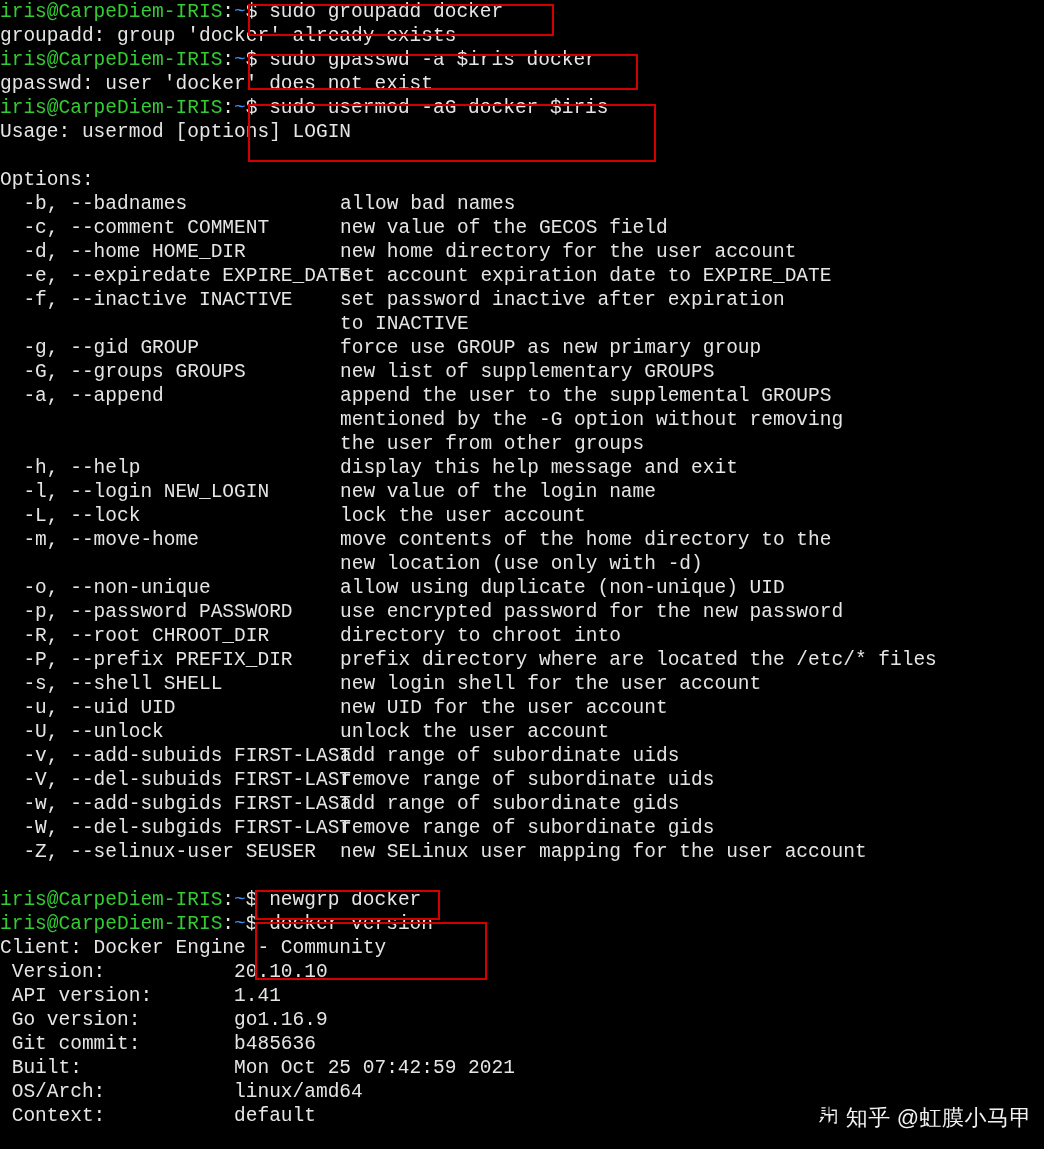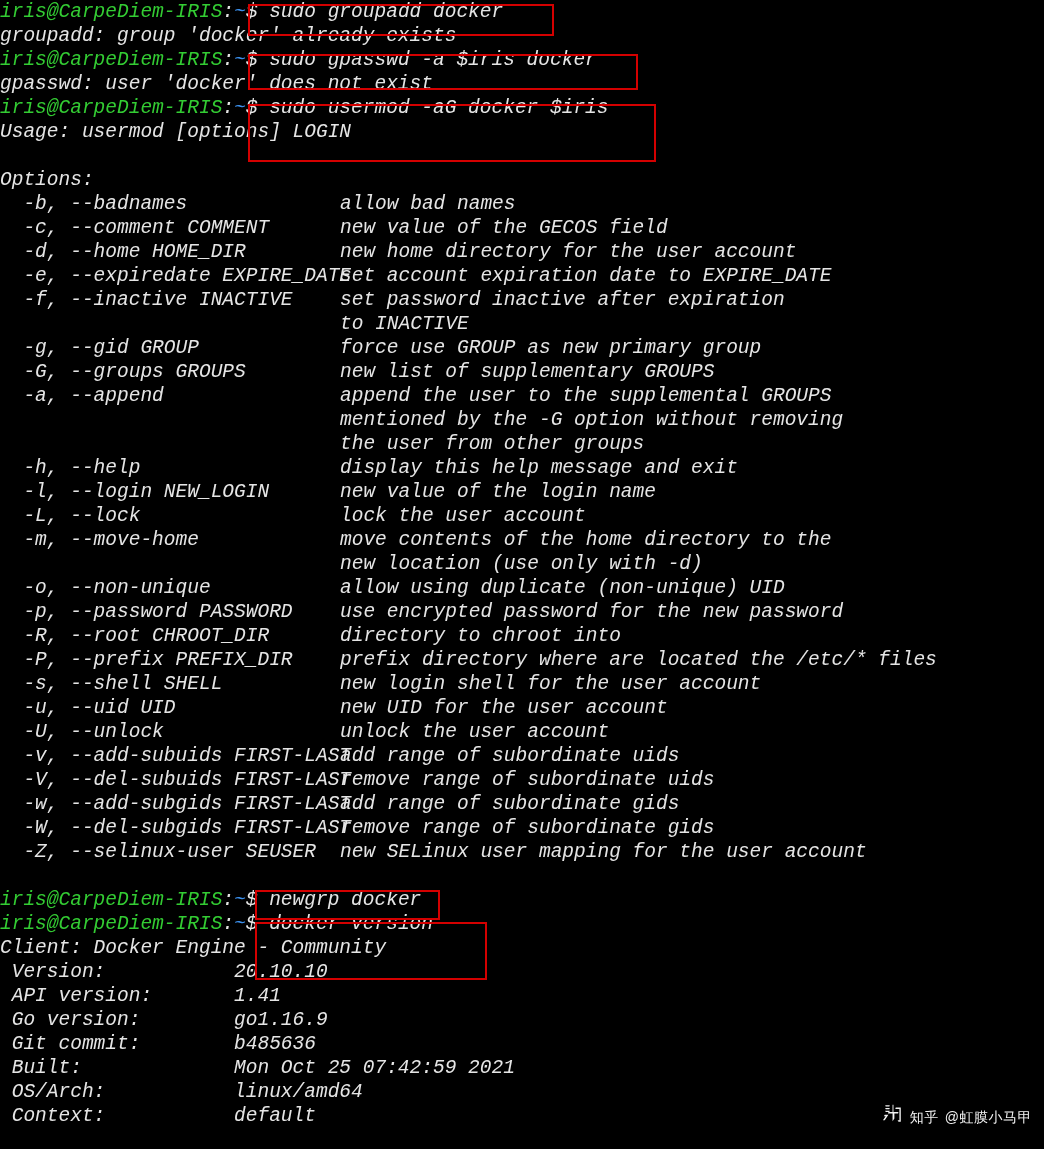--- a/index.html
+++ b/index.html
@@ -15,34 +15,34 @@
     overflow: hidden;
   }
   .terminal {
     position: relative;
     white-space: pre;
     padding: 0;
   }
   .green { color: #33cc33; }
   .blue  { color: #3b8eea; }
   .white { color: #e5e5e5; }
-  .line { display: block; height: 24px; font-style: italic; }
+  .line { display: block; height: 24px; }
   .redbox {
     position: absolute;
     border: 2px solid #d40000;
     box-sizing: border-box;
     pointer-events: none;
   }
   .watermark {
     position: absolute;
     right: 12px;
     bottom: 18px;
     color: #fff;
     font-family: -apple-system, "Segoe UI", "Helvetica Neue", Arial, sans-serif;
-    font-size: 14px;
+    font-size: 22px;
     letter-spacing: 0.5px;
     opacity: 0.95;
     pointer-events: none;
     display: flex;
     align-items: center;
     gap: 6px;
   }
   .watermark svg {
     width: 22px;
     height: 22px;

